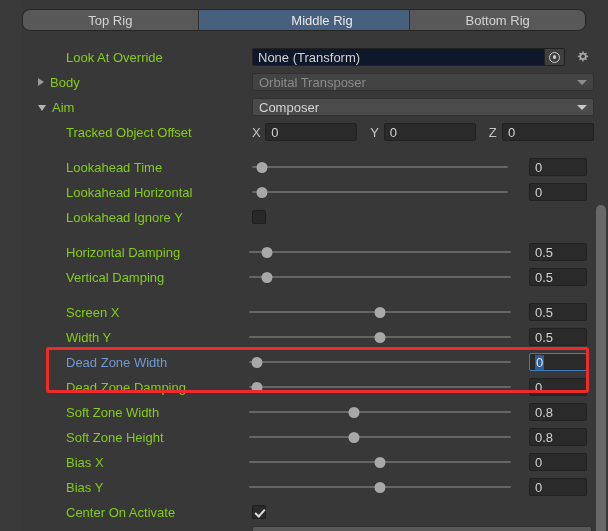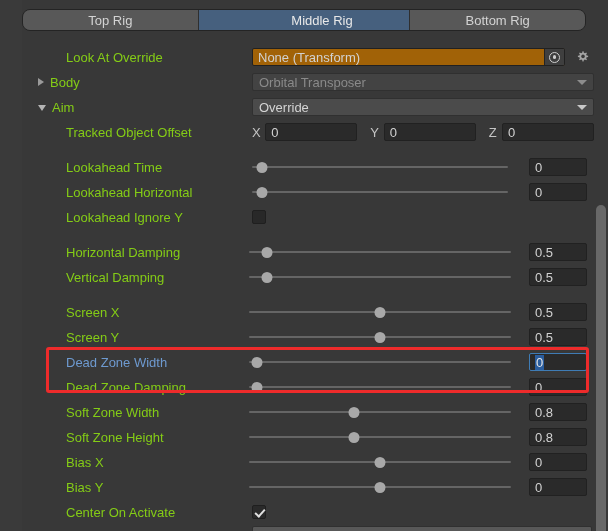--- a/index.html
+++ b/index.html
@@ -127,21 +127,21 @@
     width: 342px;
     height: 22px;
     display: flex;
     align-items: center;
   }
 
   .objfield {
     position: relative;
     width: 313px;
     height: 18px;
-    background: #a16207;
+    background: #0f172a;
     border: 1px solid #212121;
     border-radius: 2px;
     box-sizing: border-box;
     display: flex;
     align-items: center;
     padding-left: 5px;
     color: #d2d2d2;
     font-size: 13px;
     cursor: default;
   }
@@ -379,21 +379,21 @@
       </div>
     </div>
 
     <div class="row" style="top:96px;">
       <div class="lbl-col foldout">
         <span class="tri down"></span>
         <span class="label">Aim</span>
       </div>
       <div class="fieldzone">
         <div class="dropdown">
-          <span>Override</span>
+          <span>Composer</span>
           <span class="dd-arrow"></span>
         </div>
       </div>
     </div>
 
     <div class="row" style="top:121px;">
       <div class="lbl-col">
         <span class="label">Tracked Object Offset</span>
       </div>
       <div class="fieldzone">
@@ -475,21 +475,21 @@
         <div class="slider" style="width:262px;margin-left:-3px;">
           <div class="track"></div>
           <div class="knob" style="left:50%;"></div>
         </div>
         <div class="num" style="width:58px;margin-left:18px;">0.5</div>
       </div>
     </div>
 
     <div class="row" style="top:326px;">
       <div class="lbl-col">
-        <span class="label">Screen Y</span>
+        <span class="label">Width Y</span>
       </div>
       <div class="fieldzone">
         <div class="slider" style="width:262px;margin-left:-3px;">
           <div class="track"></div>
           <div class="knob" style="left:50%;"></div>
         </div>
         <div class="num" style="width:58px;margin-left:18px;">0.5</div>
       </div>
     </div>
 

